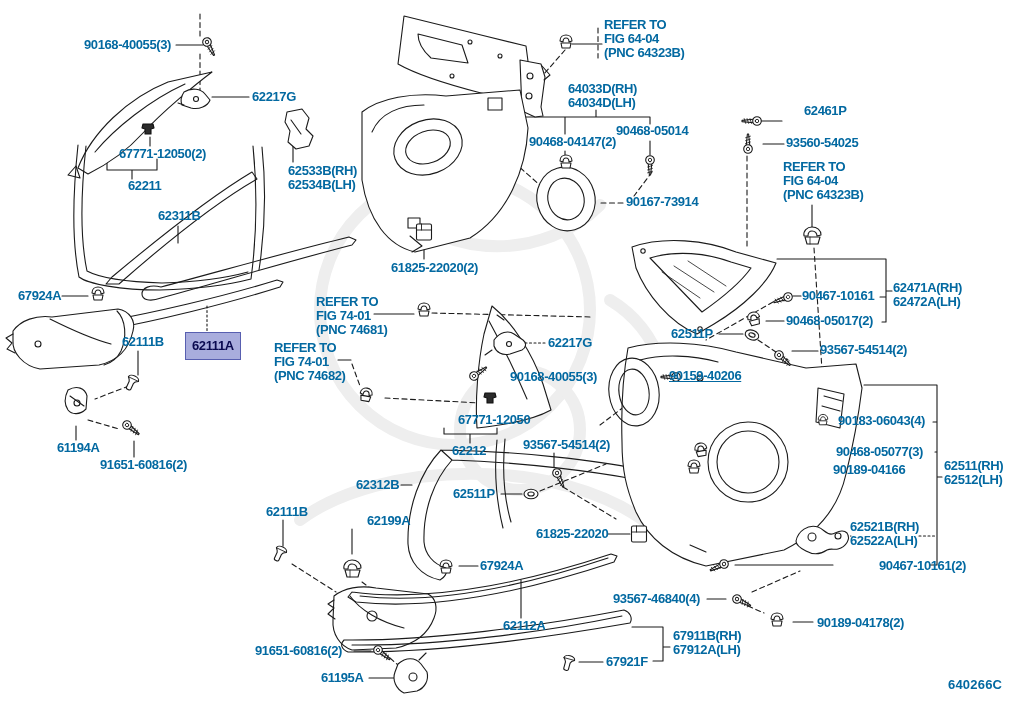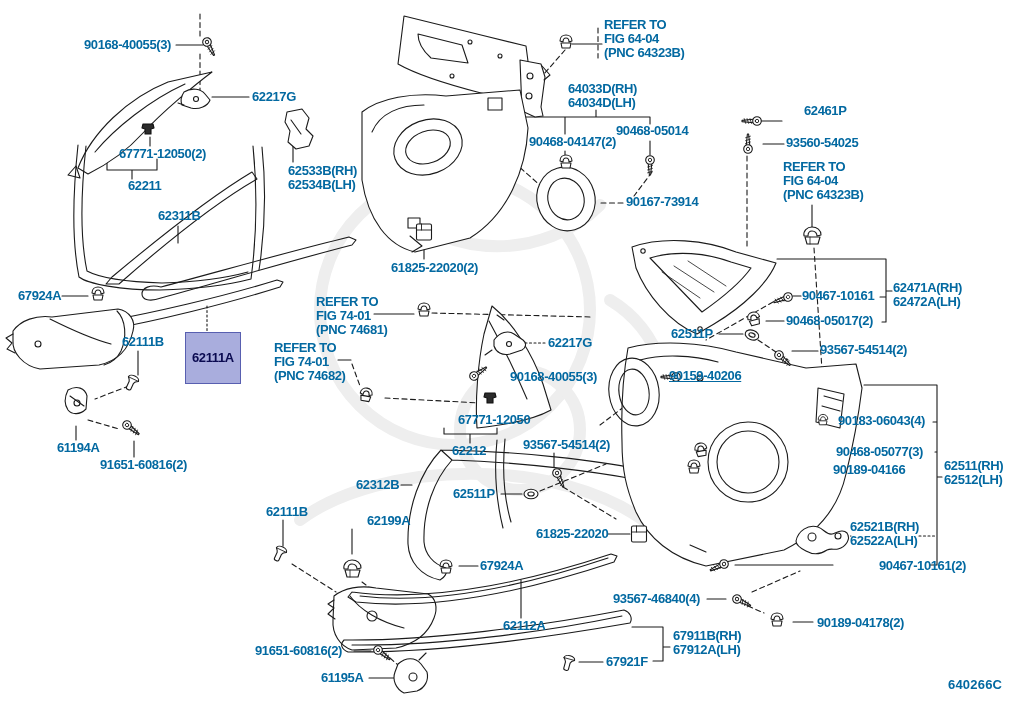--- a/index.html
+++ b/index.html
@@ -3,21 +3,21 @@
 <meta charset="utf-8">
 <style>
   html,body{margin:0;padding:0;background:#ffffff;}
   #canvas{position:relative;width:1024px;height:707px;background:#fff;overflow:hidden;
           font-family:"Liberation Sans",sans-serif;}
   #lineart{position:absolute;left:0;top:0;}
   #labels{position:absolute;left:0;top:0;width:1024px;height:707px;}
   .lbl{position:absolute;font:700 13px/14px "Liberation Sans",sans-serif;
        letter-spacing:-0.4px;color:#0369a1;white-space:pre-line;}
   .lbl.hl{background:var(--hl-fill,#a9addd);border:1.5px solid var(--hl-border,#585fb0);
-          color:var(--hl-text,#0a0a50);padding:18px 6px;line-height:14px;}
+          color:var(--hl-text,#0a0a50);padding:6px 6px;line-height:14px;}
   .lbl.code{letter-spacing:0.2px;}
 </style>
 </head>
 <body>
 
 <div id="canvas" style="--hl-fill: #a9addd; --hl-border: #585fb0; --hl-text: #0a0a50;">
 
   <svg id="lineart" width="1024" height="707" viewBox="0 0 1024 707" fill="none" stroke="#1b1b1b" stroke-width="1.1" stroke-linecap="round" stroke-linejoin="round">
 
     <defs>

